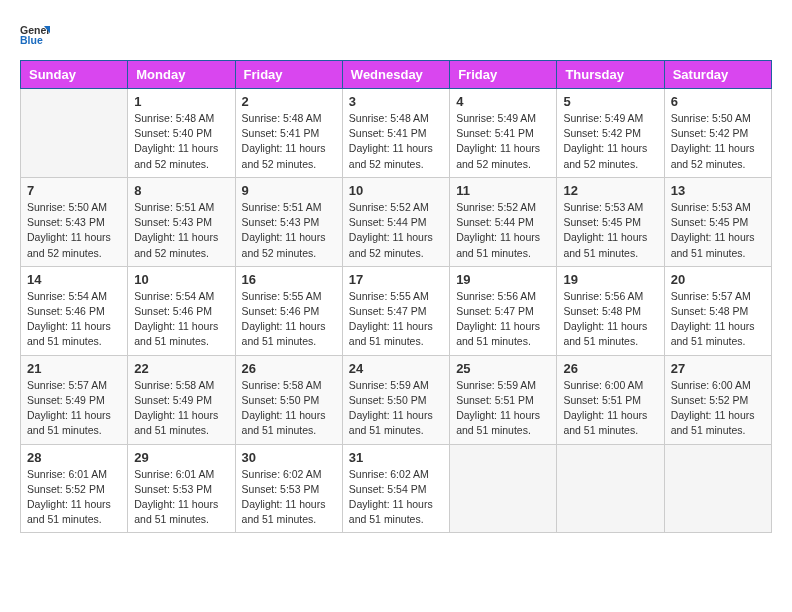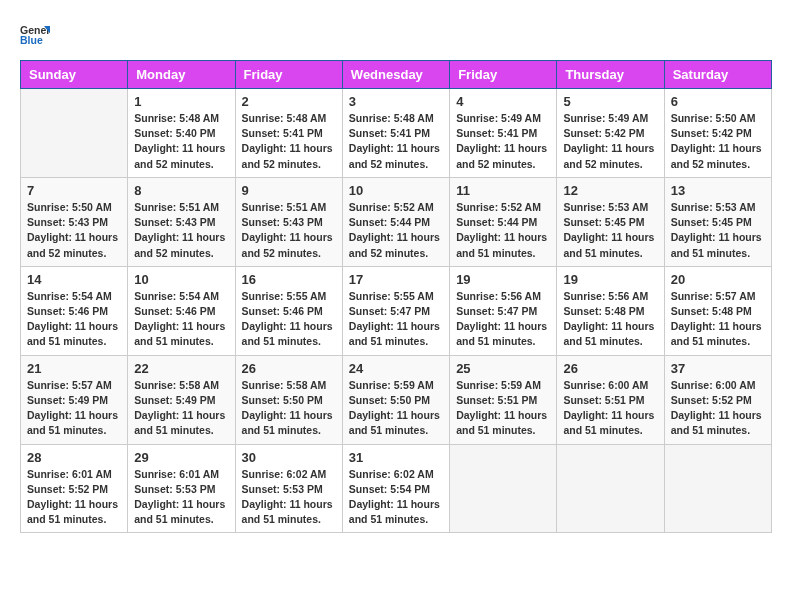--- a/index.html
+++ b/index.html
@@ -66,21 +66,20 @@
     .day-number {
       font-size: 13px;
       font-weight: bold;
       display: block;
       margin-bottom: 2px;
     }
     .day-info {
       font-size: 10.5px;
       line-height: 1.45;
       color: #333;
-      font-weight: bold;
     }
     .empty-cell {
       background: #f5f5f5 !important;
     }
   </style>
 </head>
 <body>
 
 <div class="header-section">
   <div class="logo">
@@ -293,21 +292,21 @@
 and 51 minutes.</div>
         </td>
         <td>
           <span class="day-number">26</span>
           <div class="day-info" style="white-space: pre-line;">Sunrise: 6:00 AM
 Sunset: 5:51 PM
 Daylight: 11 hours
 and 51 minutes.</div>
         </td>
         <td>
-          <span class="day-number">37</span>
+          <span class="day-number">27</span>
           <div class="day-info" style="white-space: pre-line;">Sunrise: 6:00 AM
 Sunset: 5:52 PM
 Daylight: 11 hours
 and 51 minutes.</div>
         </td>
       </tr>
       <tr>
         <td>
           <span class="day-number">28</span>
           <div class="day-info" style="white-space: pre-line;">Sunrise: 6:01 AM

